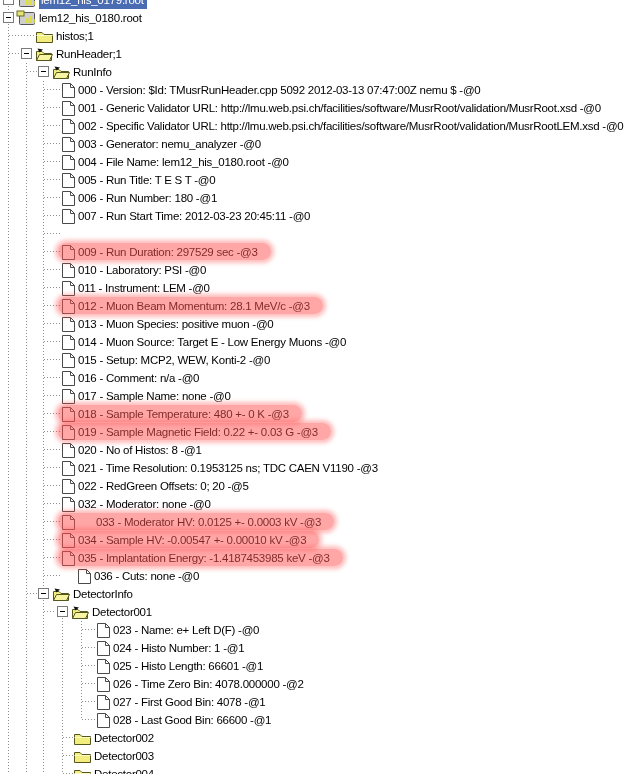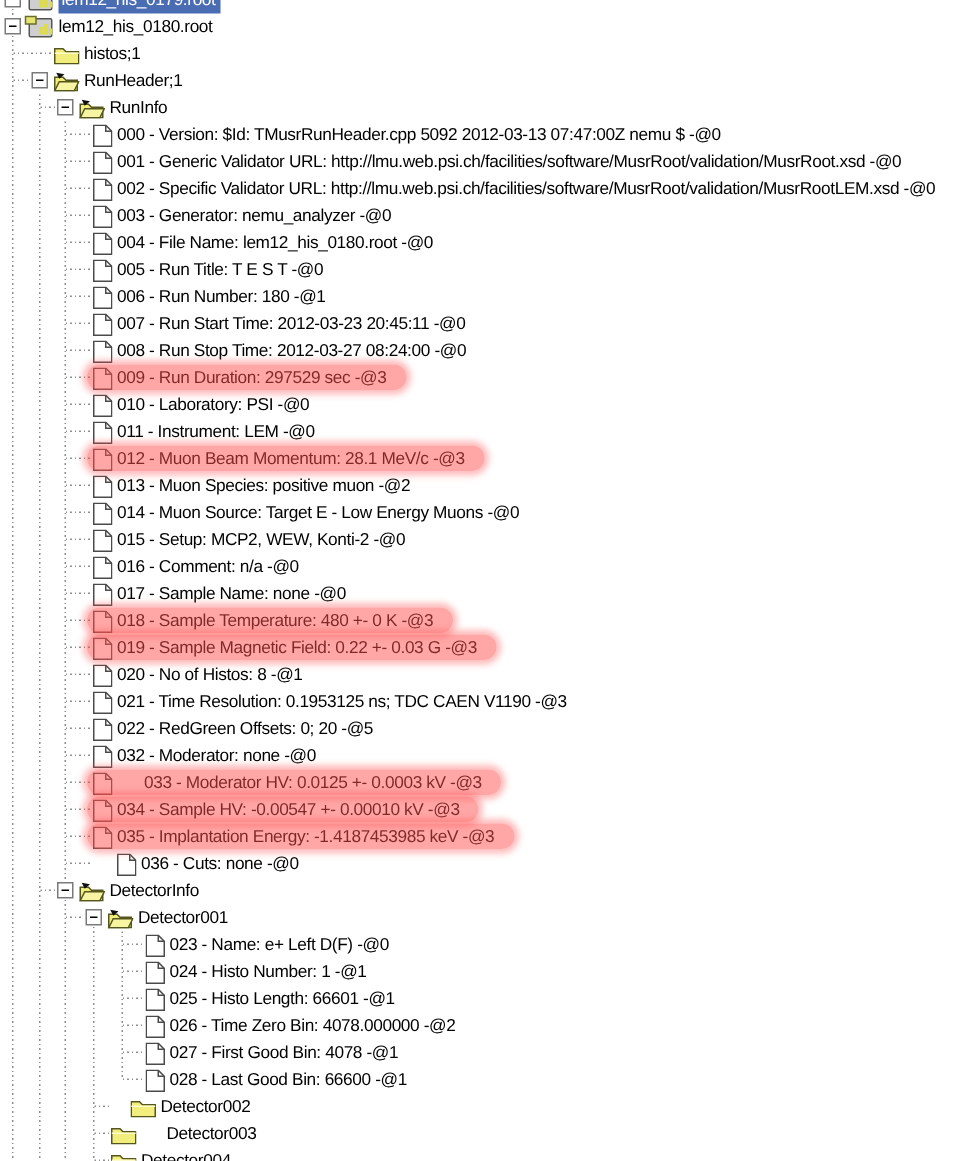--- a/index.html
+++ b/index.html
@@ -169,27 +169,20 @@
       <span class="wrap" style="left: 62px;">
         <svg width="13" height="15" viewBox="0 0 13 15">
           <path d="M0.5 0.5 H8.5 L12.5 4.5 V14.5 H0.5 Z" fill="#fff" stroke="#4a4a4a"></path>
           <path d="M8.5 0.5 V4.5 H12.5" fill="none" stroke="#4a4a4a"></path>
         </svg>
         <span class="lbl" style="margin-left: 3px;">007 - Run Start Time: 2012-03-23 20:45:11 -@0</span>
       </span>
     </div>
     <div class="row">
       <div class="dots" style="left: 44px; width: 17px;"></div>
-      <span class="wrap" style="left: 62px;">
-        <svg width="13" height="15" viewBox="0 0 13 15">
-          <path d="M0.5 0.5 H8.5 L12.5 4.5 V14.5 H0.5 Z" fill="#fff" stroke="#4a4a4a"></path>
-          <path d="M8.5 0.5 V4.5 H12.5" fill="none" stroke="#4a4a4a"></path>
-        </svg>
-        <span class="lbl" style="margin-left: 3px;">008 - Run Stop Time: 2012-03-27 08:24:00 -@0</span>
-      </span>
     </div>
     <div class="row hl">
       <div class="dots" style="left: 44px; width: 17px;"></div>
       <span class="wrap" style="left: 62px;">
         <svg width="13" height="15" viewBox="0 0 13 15">
           <path d="M0.5 0.5 H8.5 L12.5 4.5 V14.5 H0.5 Z" fill="#fff" stroke="#4a4a4a"></path>
           <path d="M8.5 0.5 V4.5 H12.5" fill="none" stroke="#4a4a4a"></path>
         </svg>
         <span class="lbl" style="margin-left: 3px;">009 - Run Duration: 297529 sec -@3</span>
       </span>
@@ -224,21 +217,21 @@
         <span class="lbl" style="margin-left: 3px;">012 - Muon Beam Momentum: 28.1 MeV/c -@3</span>
       </span>
     </div>
     <div class="row">
       <div class="dots" style="left: 44px; width: 17px;"></div>
       <span class="wrap" style="left: 62px;">
         <svg width="13" height="15" viewBox="0 0 13 15">
           <path d="M0.5 0.5 H8.5 L12.5 4.5 V14.5 H0.5 Z" fill="#fff" stroke="#4a4a4a"></path>
           <path d="M8.5 0.5 V4.5 H12.5" fill="none" stroke="#4a4a4a"></path>
         </svg>
-        <span class="lbl" style="margin-left: 3px;">013 - Muon Species: positive muon -@2</span>
+        <span class="lbl" style="margin-left: 3px;">013 - Muon Species: positive muon -@0</span>
       </span>
     </div>
     <div class="row">
       <div class="dots" style="left: 44px; width: 17px;"></div>
       <span class="wrap" style="left: 62px;">
         <svg width="13" height="15" viewBox="0 0 13 15">
           <path d="M0.5 0.5 H8.5 L12.5 4.5 V14.5 H0.5 Z" fill="#fff" stroke="#4a4a4a"></path>
           <path d="M8.5 0.5 V4.5 H12.5" fill="none" stroke="#4a4a4a"></path>
         </svg>
         <span class="lbl" style="margin-left: 3px;">014 - Muon Source: Target E - Low Energy Muons -@0</span>
@@ -453,41 +446,41 @@
       <span class="wrap" style="left: 97px;">
         <svg width="13" height="15" viewBox="0 0 13 15">
           <path d="M0.5 0.5 H8.5 L12.5 4.5 V14.5 H0.5 Z" fill="#fff" stroke="#4a4a4a"></path>
           <path d="M8.5 0.5 V4.5 H12.5" fill="none" stroke="#4a4a4a"></path>
         </svg>
         <span class="lbl" style="margin-left: 3px;">028 - Last Good Bin: 66600 -@1</span>
       </span>
     </div>
     <div class="row">
       <div class="dots" style="left: 63px; width: 10px;"></div>
-      <span class="wrap" style="left: 87px;">
+      <span class="wrap" style="left: 74px;">
         <svg width="17" height="13" viewBox="0 0 17 13">
           <path d="M0.5 12.5 V2.5 H6 L8 4.5 H16.5 V12.5 Z" fill="#f1ee7e" stroke="#55551e"></path>
           <path d="M0.5 5.5 H16.5" stroke="#fdfbc8" fill="none"></path>
         </svg>
         <span class="lbl" style="margin-left: 3px;">Detector002</span>
-      </span>
-    </div>
-    <div class="row">
-      <div class="dots" style="left: 63px; width: 10px;"></div>
-      <span class="wrap" style="left: 74px; gap: 17px;">
-        <svg width="17" height="13" viewBox="0 0 17 13">
-          <path d="M0.5 12.5 V2.5 H6 L8 4.5 H16.5 V12.5 Z" fill="#f1ee7e" stroke="#55551e"></path>
-          <path d="M0.5 5.5 H16.5" stroke="#fdfbc8" fill="none"></path>
-        </svg>
-        <span class="lbl" style="margin-left: 3px;">Detector003</span>
       </span>
     </div>
     <div class="row">
       <div class="dots" style="left: 63px; width: 10px;"></div>
       <span class="wrap" style="left: 74px;">
         <svg width="17" height="13" viewBox="0 0 17 13">
           <path d="M0.5 12.5 V2.5 H6 L8 4.5 H16.5 V12.5 Z" fill="#f1ee7e" stroke="#55551e"></path>
           <path d="M0.5 5.5 H16.5" stroke="#fdfbc8" fill="none"></path>
         </svg>
+        <span class="lbl" style="margin-left: 3px;">Detector003</span>
+      </span>
+    </div>
+    <div class="row">
+      <div class="dots" style="left: 63px; width: 10px;"></div>
+      <span class="wrap" style="left: 74px;">
+        <svg width="17" height="13" viewBox="0 0 17 13">
+          <path d="M0.5 12.5 V2.5 H6 L8 4.5 H16.5 V12.5 Z" fill="#f1ee7e" stroke="#55551e"></path>
+          <path d="M0.5 5.5 H16.5" stroke="#fdfbc8" fill="none"></path>
+        </svg>
         <span class="lbl" style="margin-left: 3px;">Detector004</span>
       </span>
     </div>
   </div>
 
 </body></html>

